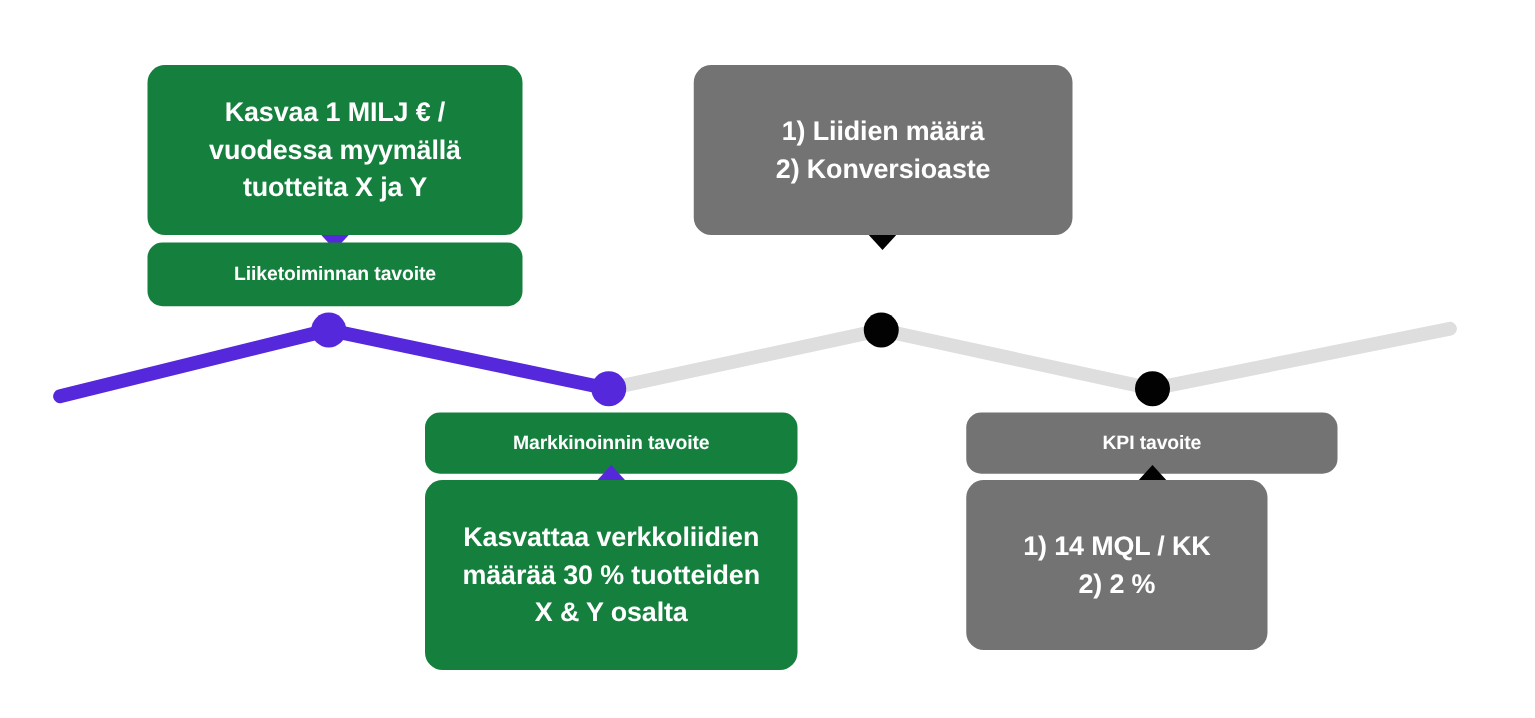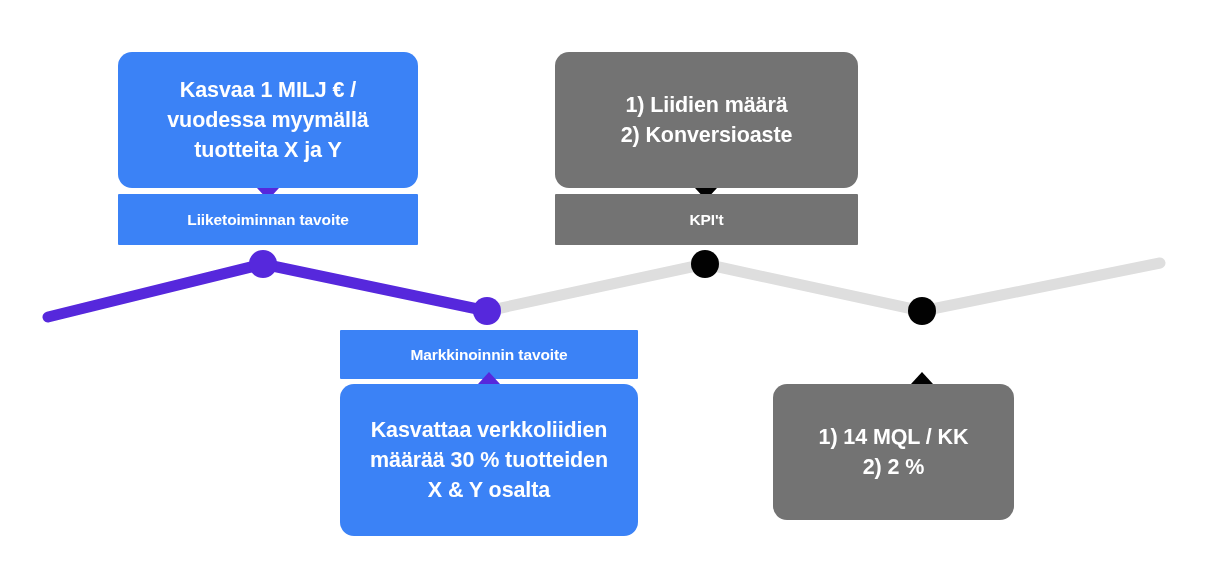--- a/index.html
+++ b/index.html
@@ -36,32 +36,32 @@
     text-align: center;
     color: #ffffff;
     font-weight: bold;
     letter-spacing: -0.1px;
   }
   .card .txt {
     display: block;
     white-space: pre-line;
   }
 
-  .purple { background: #3b82f6; }
+  .purple { background: #15803d; }
   .black  { background: #737373; }
 
   .big {
     border-radius: 14px;
     font-size: 21.5px;
     line-height: 30px;
   }
   .label-bar {
     font-size: 15.5px;
     line-height: 20px;
-    border-radius: 1px;
+    border-radius: 12px;
   }
 
   
   .notch {
     position: absolute;
     width: 0;
     height: 0;
     border-left: 11px solid transparent;
     border-right: 11px solid transparent;
   }
@@ -98,33 +98,33 @@
   <div class="notch notch-down-purple" style="left:257px; top:188px;"></div>
   <div class="card label-bar purple" style="left:118px; top:194px; width:300px; height:51px;">
     <span class="txt">Liiketoiminnan tavoite</span>
   </div>
 
   <div class="card big black" style="left:555px; top:52px; width:303px; height:136px;">
     <span class="txt">1) Liidien määrä
 2) Konversioaste</span>
   </div>
   <div class="notch notch-down-black" style="left:695px; top:188px;"></div>
-  <div class="card label-bar black" style="left:555px; top:194px; width:303px; height:51px;">
-    <span class="txt">KPI't</span>
-  </div>
 
   <div class="card label-bar purple" style="left:340px; top:330px; width:298px; height:49px;">
     <span class="txt">Markkinoinnin tavoite</span>
   </div>
   <div class="notch notch-up-purple" style="left:478px; top:372px;"></div>
   <div class="card big purple" style="left:340px; top:384px; width:298px; height:152px;">
     <span class="txt">Kasvattaa verkkoliidien
 määrää 30 % tuotteiden
 X &amp; Y osalta</span>
   </div>
 
+  <div class="card label-bar black" style="left:773px; top:330px; width:297px; height:49px;">
+    <span class="txt">KPI tavoite</span>
+  </div>
   <div class="notch notch-up-black" style="left:911px; top:372px;"></div>
   <div class="card big black" style="left:773px; top:384px; width:241px; height:136px;">
     <span class="txt">1) 14 MQL / KK
 2) 2 %</span>
   </div>
 
 </div>
 
 </body></html>

